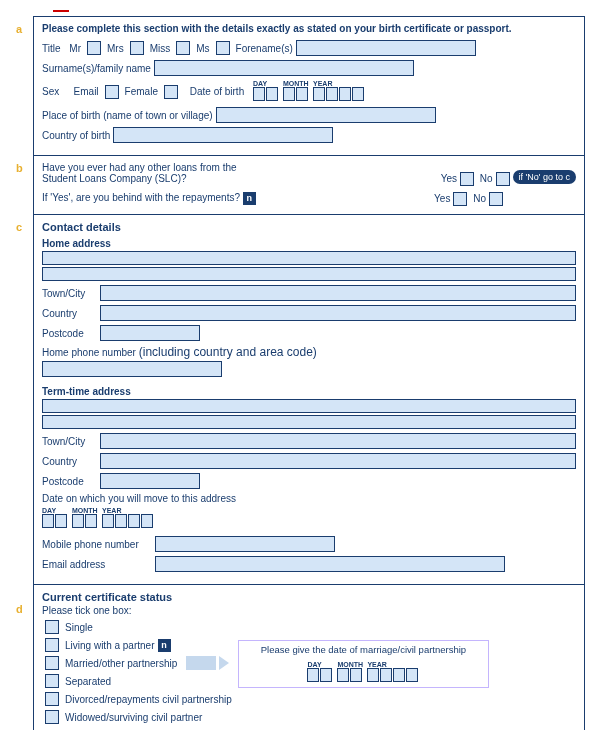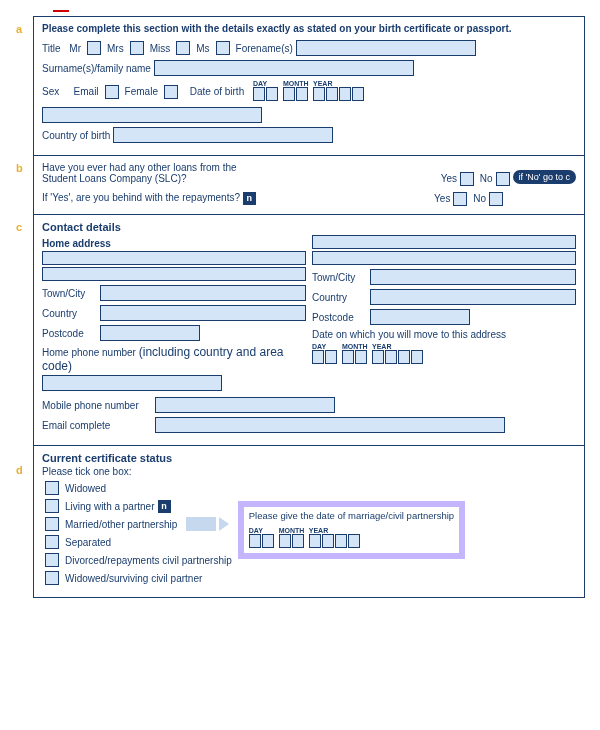--- a/index.html
+++ b/index.html
@@ -12,28 +12,28 @@
   .instruct { font-weight: bold; font-size: 10px; margin-bottom: 6px; }
   .row { display: flex; align-items: center; margin: 4px 0; flex-wrap: wrap; gap: 3px; }
   .lbl { color: #1a3d6e; }
   .chk { display: inline-block; width: 14px; height: 14px; border: 1.5px solid #1a3d6e; background: #d4e5f7; vertical-align: middle; margin: 0 3px; }
   .txt { display: inline-block; height: 16px; border: 1.5px solid #1a3d6e; background: #d4e5f7; vertical-align: middle; }
   .dbox { display: inline-block; width: 12px; height: 14px; border: 1.5px solid #1a3d6e; background: #d4e5f7; margin-right: 1px; }
   .dlbl { font-size: 7px; color: #1a3d6e; font-weight: bold; }
   .nicon { display: inline-block; width: 13px; height: 13px; background: #1a3d6e; color: #fff; font-weight: bold; text-align: center; line-height: 13px; font-size: 9px; vertical-align: middle; }
   .goto { display: inline-block; background: #1a3d6e; color: #fff; font-size: 9px; padding: 2px 6px; border-radius: 8px; float: right; margin-top: -2px; }
   .heading { font-weight: bold; font-size: 11px; margin-bottom: 2px; }
-  .cols { display: flex; gap: 6px; }
+  .cols { display: flex; gap: 6px; flex-direction: column; }
   .col { flex: 1; }
   .sub { font-weight: bold; font-size: 10px; margin: 3px 0 2px 0; }
   .small { font-size: 12px; }
   .dategroup { display: inline-flex; gap: 4px; align-items: flex-end; }
   .dcol { display: flex; flex-direction: column; align-items: flex-start; }
   .arrow { width: 0; height: 0; border-top: 7px solid transparent; border-bottom: 7px solid transparent; border-left: 10px solid #c5d8ed; display: inline-block; vertical-align: middle; }
-  .mbox { border: 6px solid #c4b5fd; padding: 3px 5px; font-size: 9.5px; display: inline-block; vertical-align: top; }
+  .mbox { border: 1px solid #c4b5fd; padding: 3px 22px; font-size: 9.5px; display: inline-block; vertical-align: top; text-align: center; }
   .redbar { width: 16px; height: 2px; background: #cc0000; margin: 0 0 4px 20px; }
 </style>
 </head>
 <body>
 
 <div class="wrapper">
 <div class="redbar"></div>
 <div class="outer">
 
 <div class="section">
@@ -66,20 +66,21 @@
               <span class="dlbl">MONTH</span>
               <span><span class="dbox"></span><span class="dbox"></span></span>
             </span>
       <span class="dcol">
               <span class="dlbl">YEAR</span>
               <span><span class="dbox"></span><span class="dbox"></span><span class="dbox"></span><span class="dbox"></span></span>
             </span>
     </span>
   </div>
   <div class="row">
+    <span class="lbl">Place of birth (name of town or village)</span>
     <span class="txt" style="width:220px"></span>
   </div>
   <div class="row">
     <span class="lbl">Country of birth</span>
     <span class="txt" style="width:220px"></span>
   </div>
 </div>
 
 <div class="section">
   <span class="marker">b</span>
@@ -123,20 +124,21 @@
               <span class="txt" style="flex:1"></span>
             </div>
       <div class="row">
               <span class="lbl" style="width:55px">Postcode</span>
               <span class="txt" style="width:100px"></span>
             </div>
       <div class="lbl"><span>Home phone number</span> <span class="small">(including country and area code)</span></div>
       <span class="txt" style="width:180px;margin-top:2px"></span>
     </div>
     <div class="col">
+      <div class="sub">Term-time address</div>
       <span class="txt" style="width:100%;height:14px;margin-bottom:2px"></span>
       <span class="txt" style="width:100%;height:14px"></span>
       <div class="row">
               <span class="lbl" style="width:55px">Town/City</span>
               <span class="txt" style="flex:1"></span>
             </div>
       <div class="row">
               <span class="lbl" style="width:55px">Country</span>
               <span class="txt" style="flex:1"></span>
             </div>
@@ -159,34 +161,34 @@
                 <span><span class="dbox"></span><span class="dbox"></span><span class="dbox"></span><span class="dbox"></span></span>
               </span>
       </span>
     </div>
   </div>
   <div class="row" style="margin-top:6px">
     <span class="lbl" style="width:110px">Mobile phone number</span>
     <span class="txt" style="width:180px"></span>
   </div>
   <div class="row">
-    <span class="lbl" style="width:110px">Email complete</span>
+    <span class="lbl" style="width:110px">Email address</span>
     <span class="txt" style="width:350px"></span>
   </div>
 </div>
 
 <div class="section">
   <span class="marker" style="top:18px">d</span>
   <div class="heading">Current certificate status</div>
   <div class="lbl">Please tick one box:</div>
   <div style="display:flex;gap:6px;align-items:flex-start">
     <div style="flex:0 0 auto">
       <div class="row">
               <span class="chk"></span>
-              <span class="lbl">Widowed</span>
+              <span class="lbl">Single</span>
             </div>
       <div class="row">
               <span class="chk"></span>
               <span class="lbl">Living with a partner</span> 
               <span class="nicon">n</span>
             </div>
       <div class="row"><span class="chk"></span><span class="lbl">Married/other partnership</span>&nbsp;<span style="display:inline-block;width:30px;height:14px;background:#c5d8ed;vertical-align:middle"></span><span class="arrow"></span></div>
       <div class="row">
               <span class="chk"></span>
               <span class="lbl">Separated</span>

